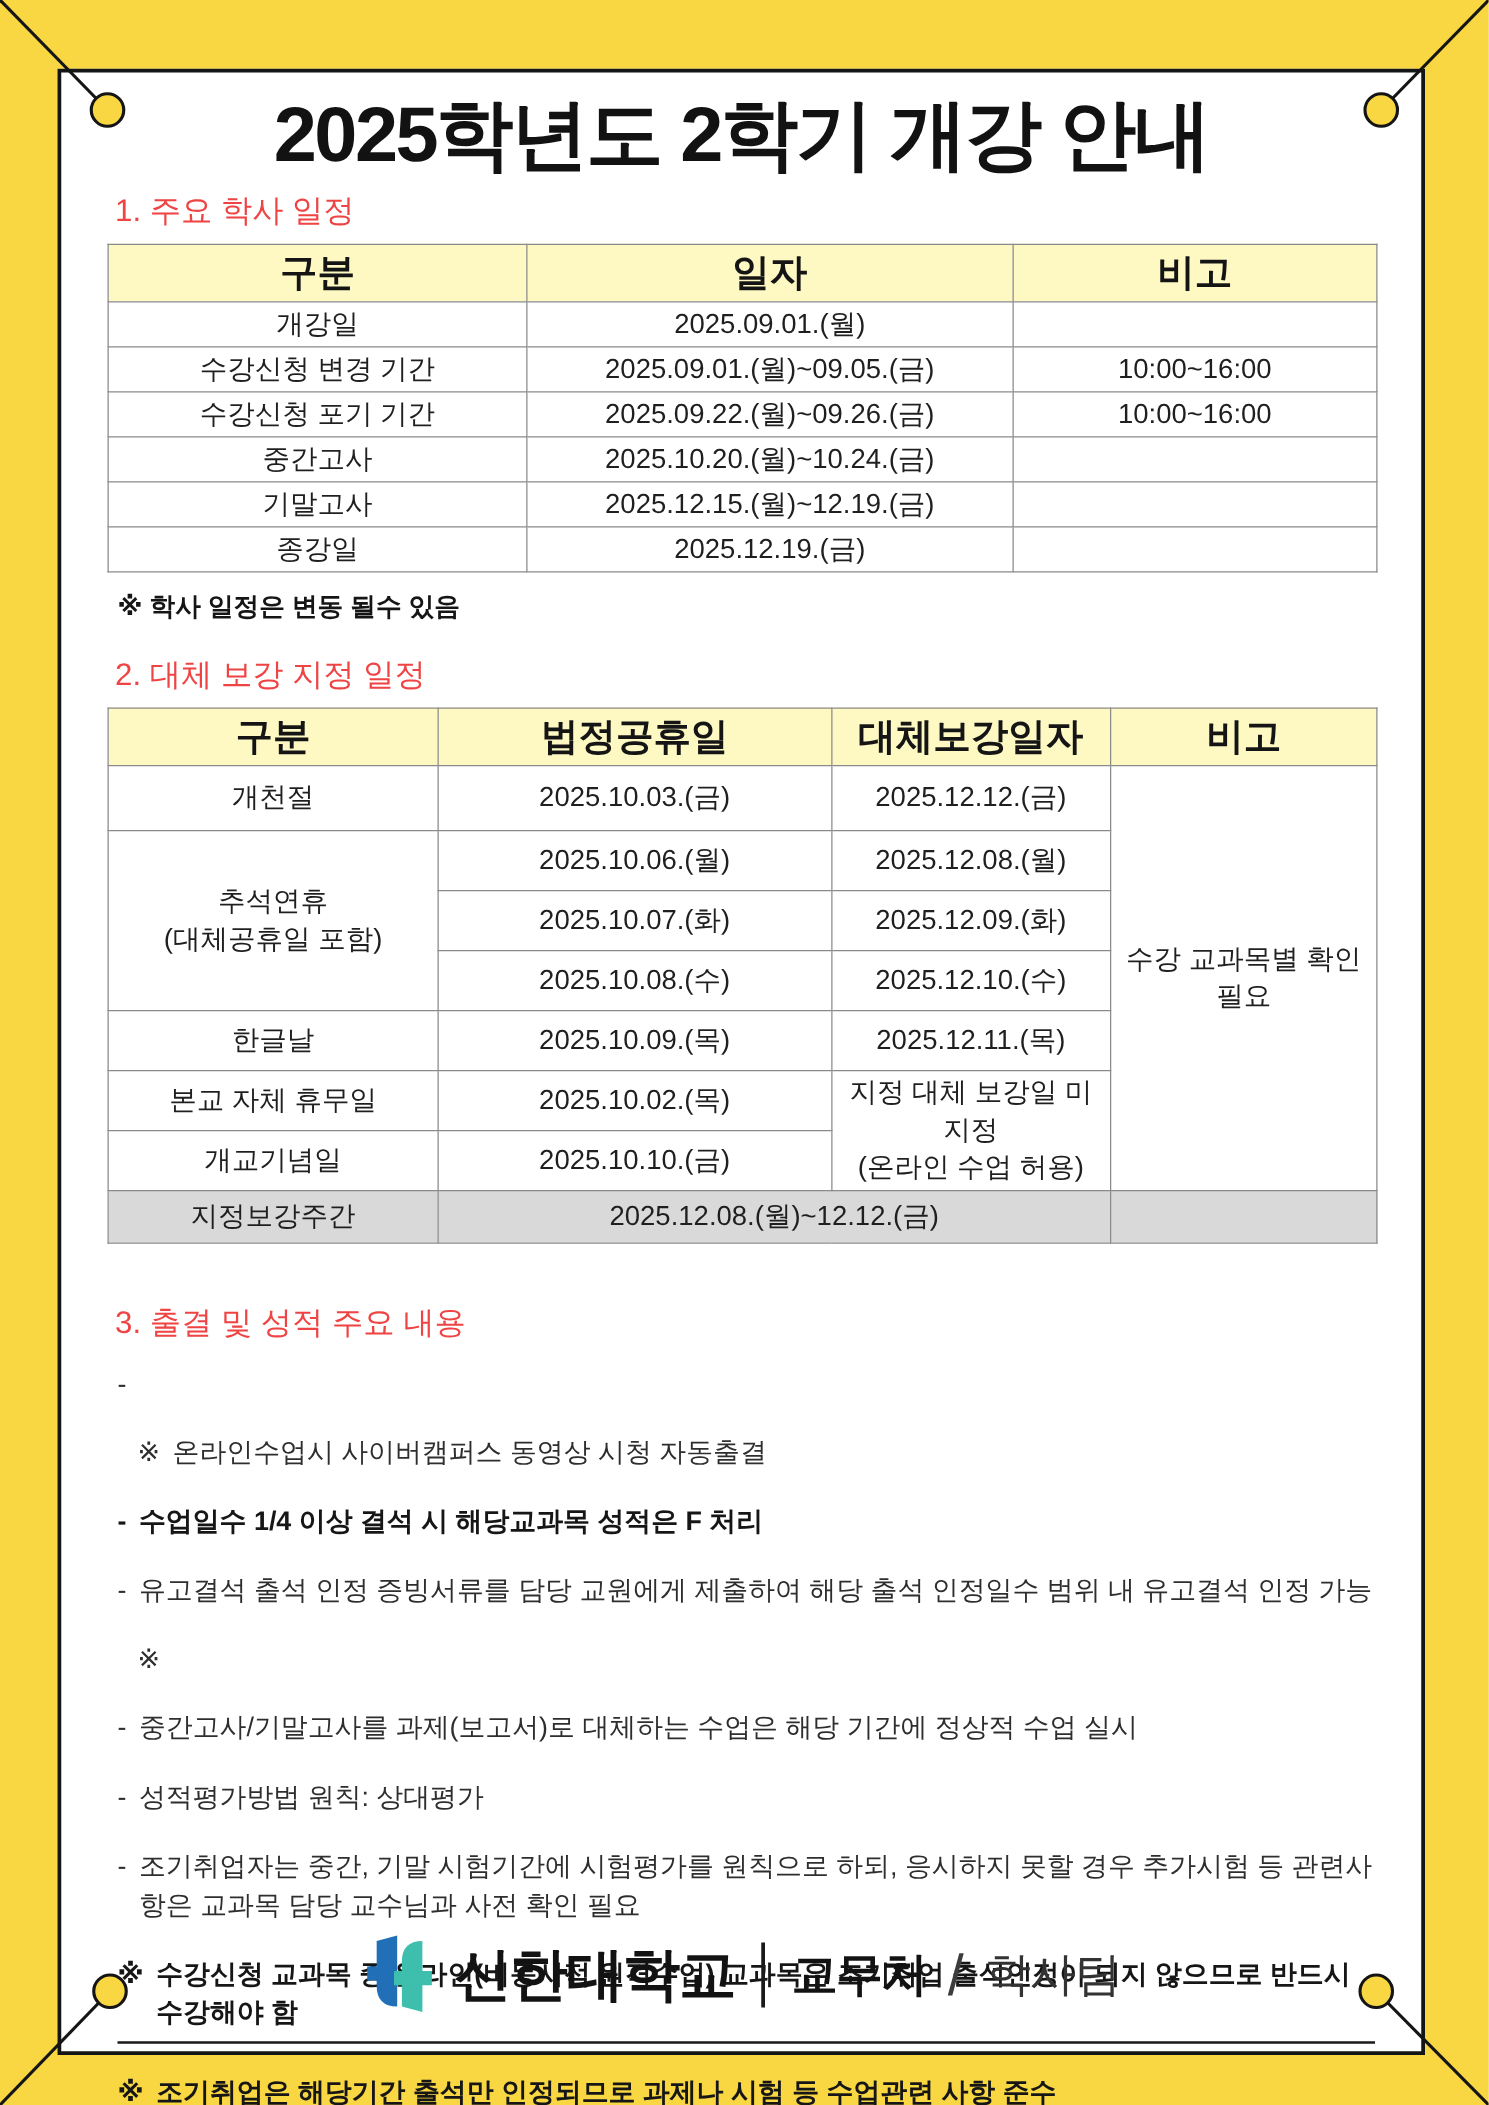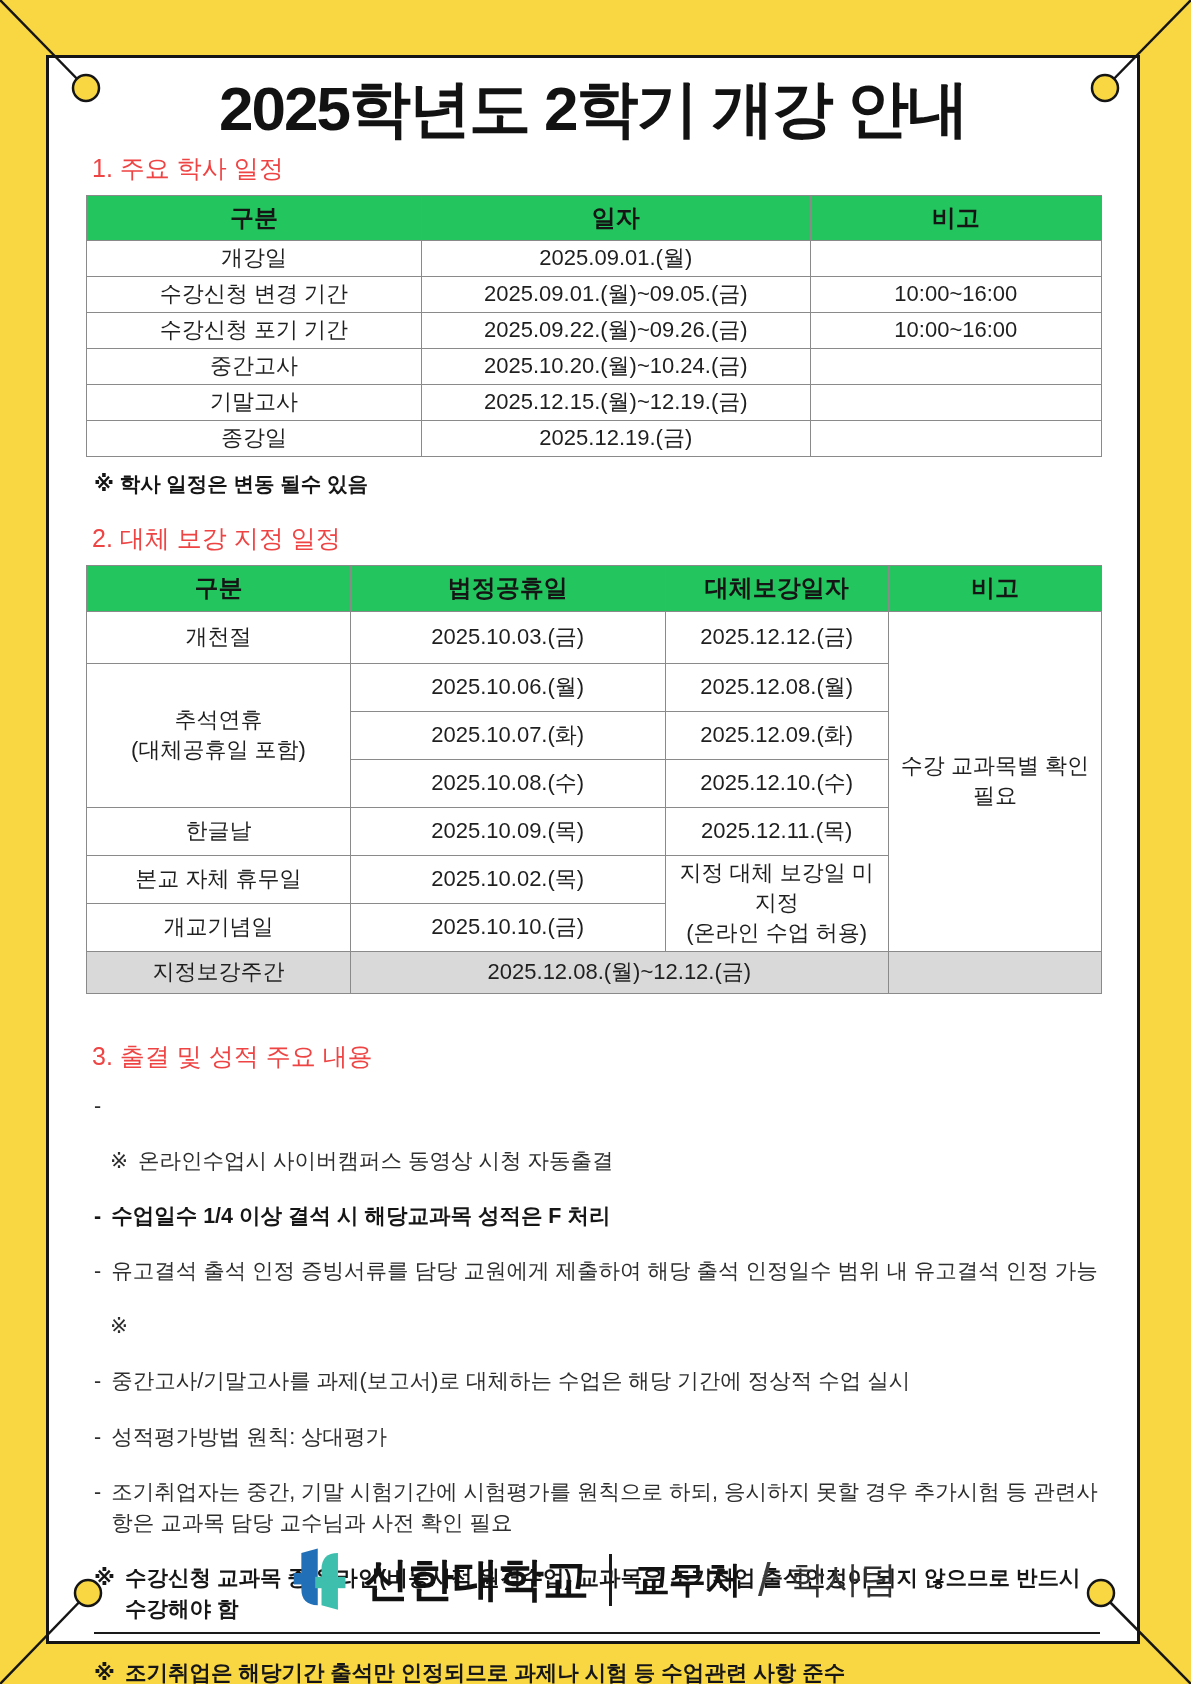--- a/index.html
+++ b/index.html
@@ -24,21 +24,21 @@
     font-size:25px;font-weight:500;color:#ef4444;margin:4px 0 10px 6px;
   }
   .sec-heading.h2{margin-top:24px;}
   .sec-heading.h3{margin-top:46px;margin-bottom:18px;}
   table{border-collapse:collapse;width:1016px;table-layout:fixed;}
   th,td{
     border:1px solid #8a8a8a;text-align:center;vertical-align:middle;
     font-size:22px;color:#1f1f1f;padding:2px 6px;box-sizing:border-box;
   }
   th{
-    background:#22c55e;font-size:24px;font-weight:700;color:#151515;
+    background:#fef9c3;font-size:30px;font-weight:700;color:#151515;
     height:45px;
   }
   .t1 td{height:36px;}
   .t2 th{height:46px;}
   .t2 td{height:48px;}
   .pre{white-space:pre-line;line-height:1.35;}
   .gray-row td{background:#D9D9D9;height:42px;}
   .table-note{
     font-size:20.5px;font-weight:700;color:#151515;margin:13px 0 20px 8px;
   }

